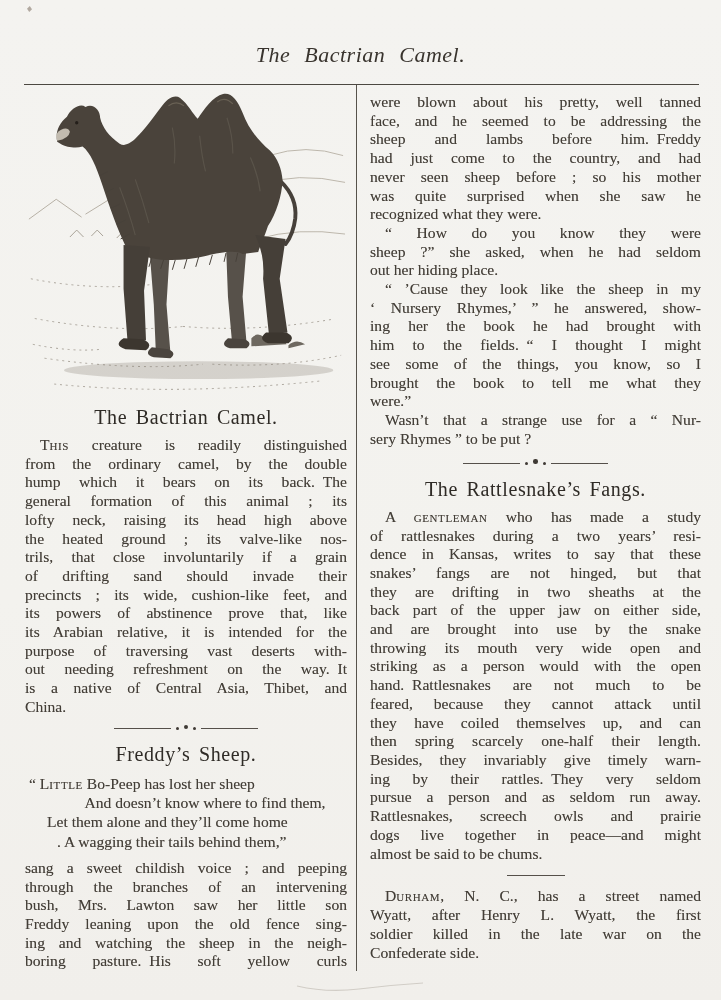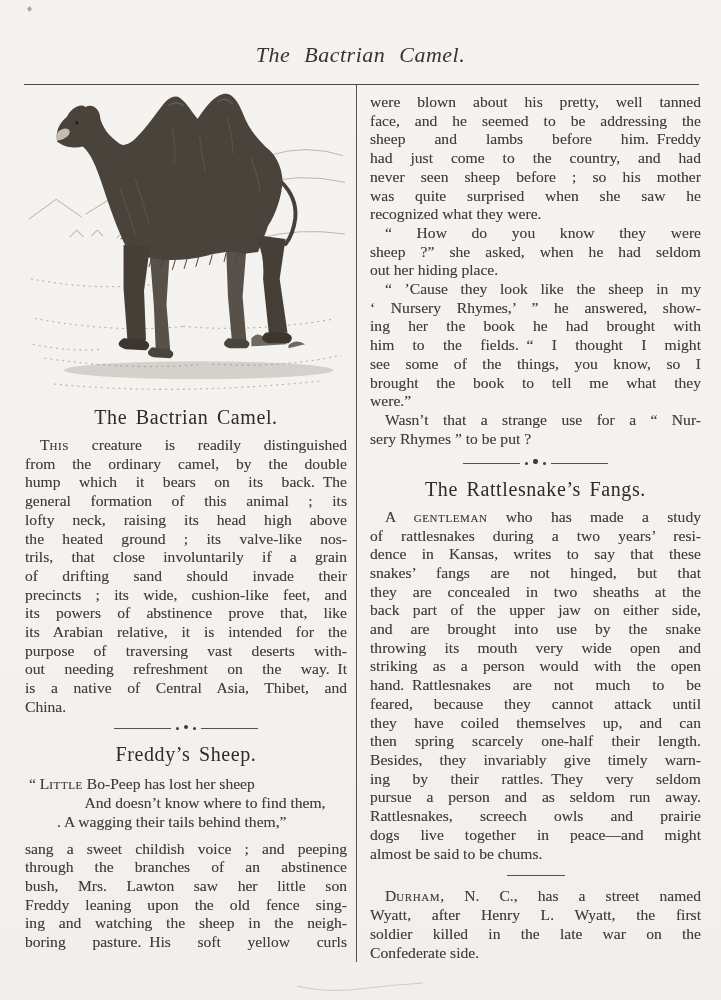--- a/index.html
+++ b/index.html
@@ -119,27 +119,28 @@
         <span class="dot mid"></span>
         <span class="dot"></span>
         <span class="ln"></span>
       </div>
 
       <h2 class="section-head">Freddy’s Sheep.</h2>
       <div class="paras poem">
           <div class="para">
             <div class="tline"><span>“ L</span><span class="sc">ittle</span><span> Bo-Peep has lost her sheep</span></div>
             <div class="tline" style="padding-left: 34px; text-align: center;"><span>And doesn’t know where to find them,</span></div>
+            <div class="tline" style="padding-left: 18px;"><span>Let them alone and they’ll come home</span></div>
             <div class="tline" style="padding-left: 28px;"><span>. A wagging their tails behind them,”</span></div>
           </div>
         </div>
       <div class="paras">
           <div class="para">
             <div class="tline jfull"><span>sang a sweet childish voice ; and peeping</span></div>
-            <div class="tline jfull"><span>through the branches of an abstinence</span></div>
+            <div class="tline jfull"><span>through the branches of an intervening</span></div>
             <div class="tline jfull"><span>bush, Mrs. Lawton saw her little son</span></div>
             <div class="tline jfull"><span>Freddy leaning upon the old fence sing-</span></div>
             <div class="tline jfull"><span>ing and watching the sheep in the neigh-</span></div>
             <div class="tline jfull"><span>boring pasture. His soft yellow curls</span></div>
           </div>
         </div>
 
     </div>
 
     <div class="col-right">
@@ -182,21 +183,21 @@
         <span class="ln"></span>
       </div>
 
       <h2 class="section-head">The Rattlesnake’s Fangs.</h2>
       <div class="paras">
           <div class="para">
             <div class="tline jfull" style="padding-left: 15px;"><span>A </span><span class="sc">gentleman</span><span> who has made a study</span></div>
             <div class="tline jfull"><span>of rattlesnakes during a two years’ resi-</span></div>
             <div class="tline jfull"><span>dence in Kansas, writes to say that these</span></div>
             <div class="tline jfull"><span>snakes’ fangs are not hinged, but that</span></div>
-            <div class="tline jfull"><span>they are concealed in two sheaths at the</span></div>
+            <div class="tline jfull"><span>they are drifting in two sheaths at the</span></div>
             <div class="tline jfull"><span>back part of the upper jaw on either side,</span></div>
             <div class="tline jfull"><span>and are brought into use by the snake</span></div>
             <div class="tline jfull"><span>throwing its mouth very wide open and</span></div>
             <div class="tline jfull"><span>striking as a person would with the open</span></div>
             <div class="tline jfull"><span>hand. Rattlesnakes are not much to be</span></div>
             <div class="tline jfull"><span>feared, because they cannot attack until</span></div>
             <div class="tline jfull"><span>they have coiled themselves up, and can</span></div>
             <div class="tline jfull"><span>then spring scarcely one-half their length.</span></div>
             <div class="tline jfull"><span>Besides, they invariably give timely warn-</span></div>
             <div class="tline jfull"><span>ing by their rattles. They very seldom</span></div>

